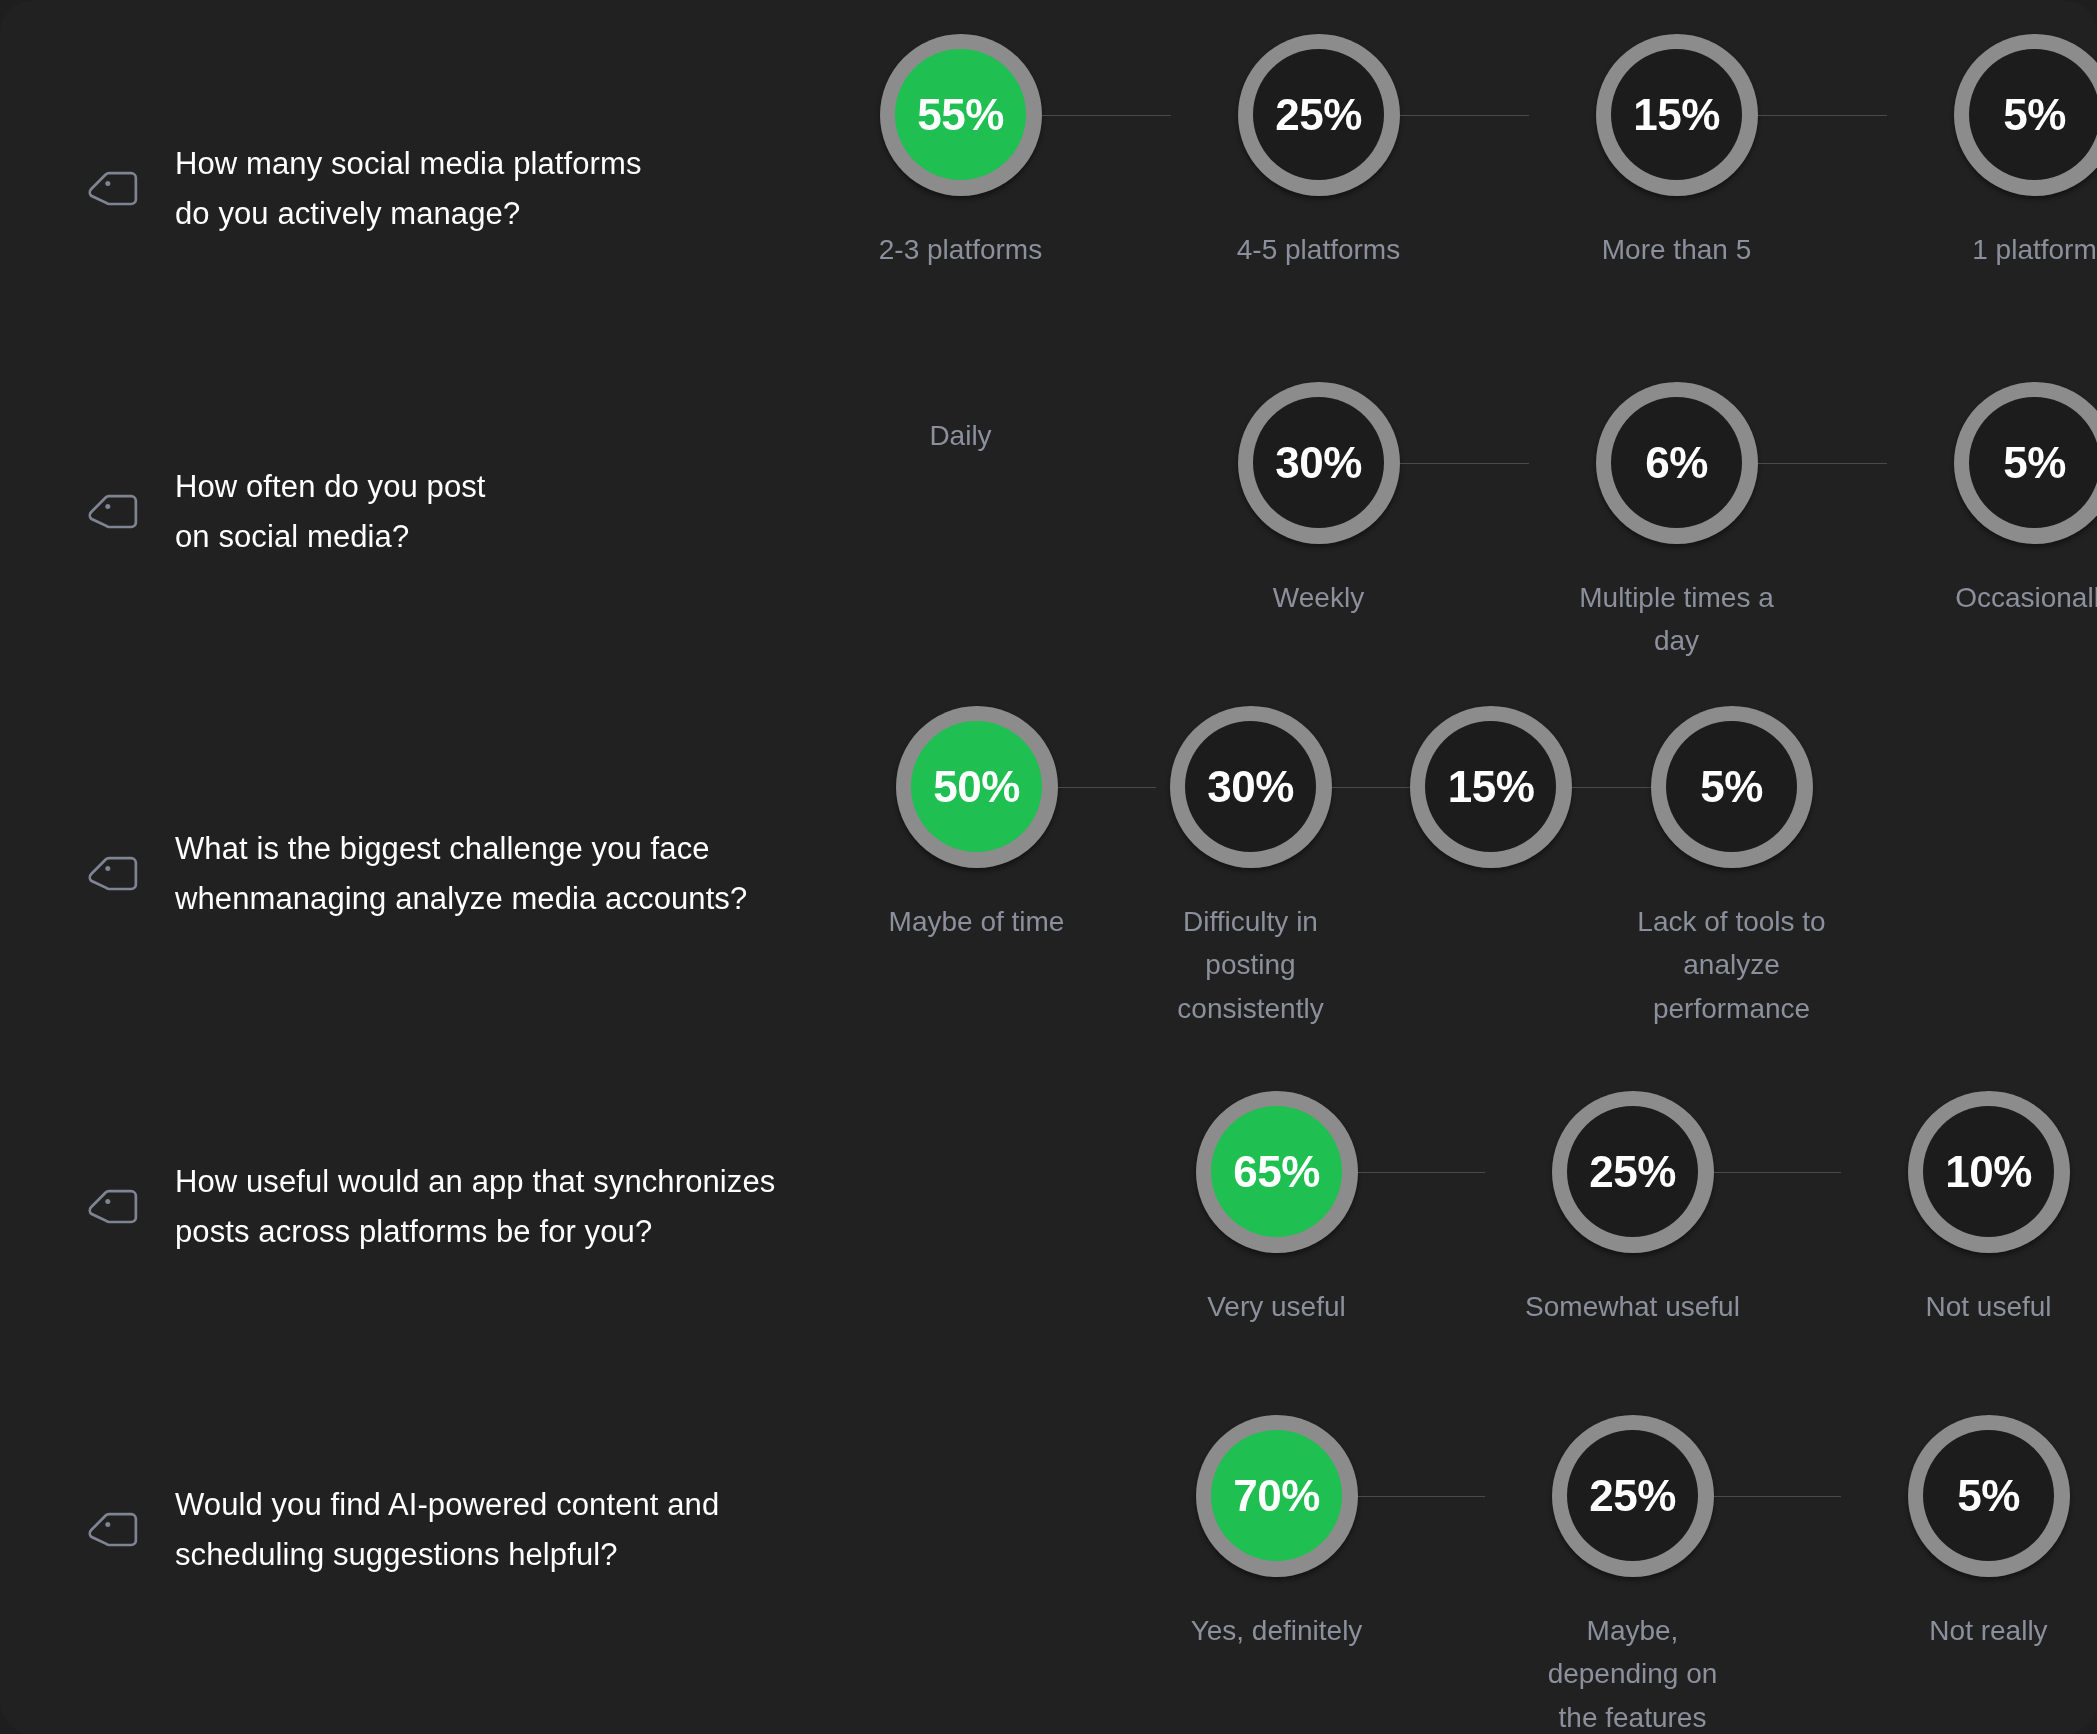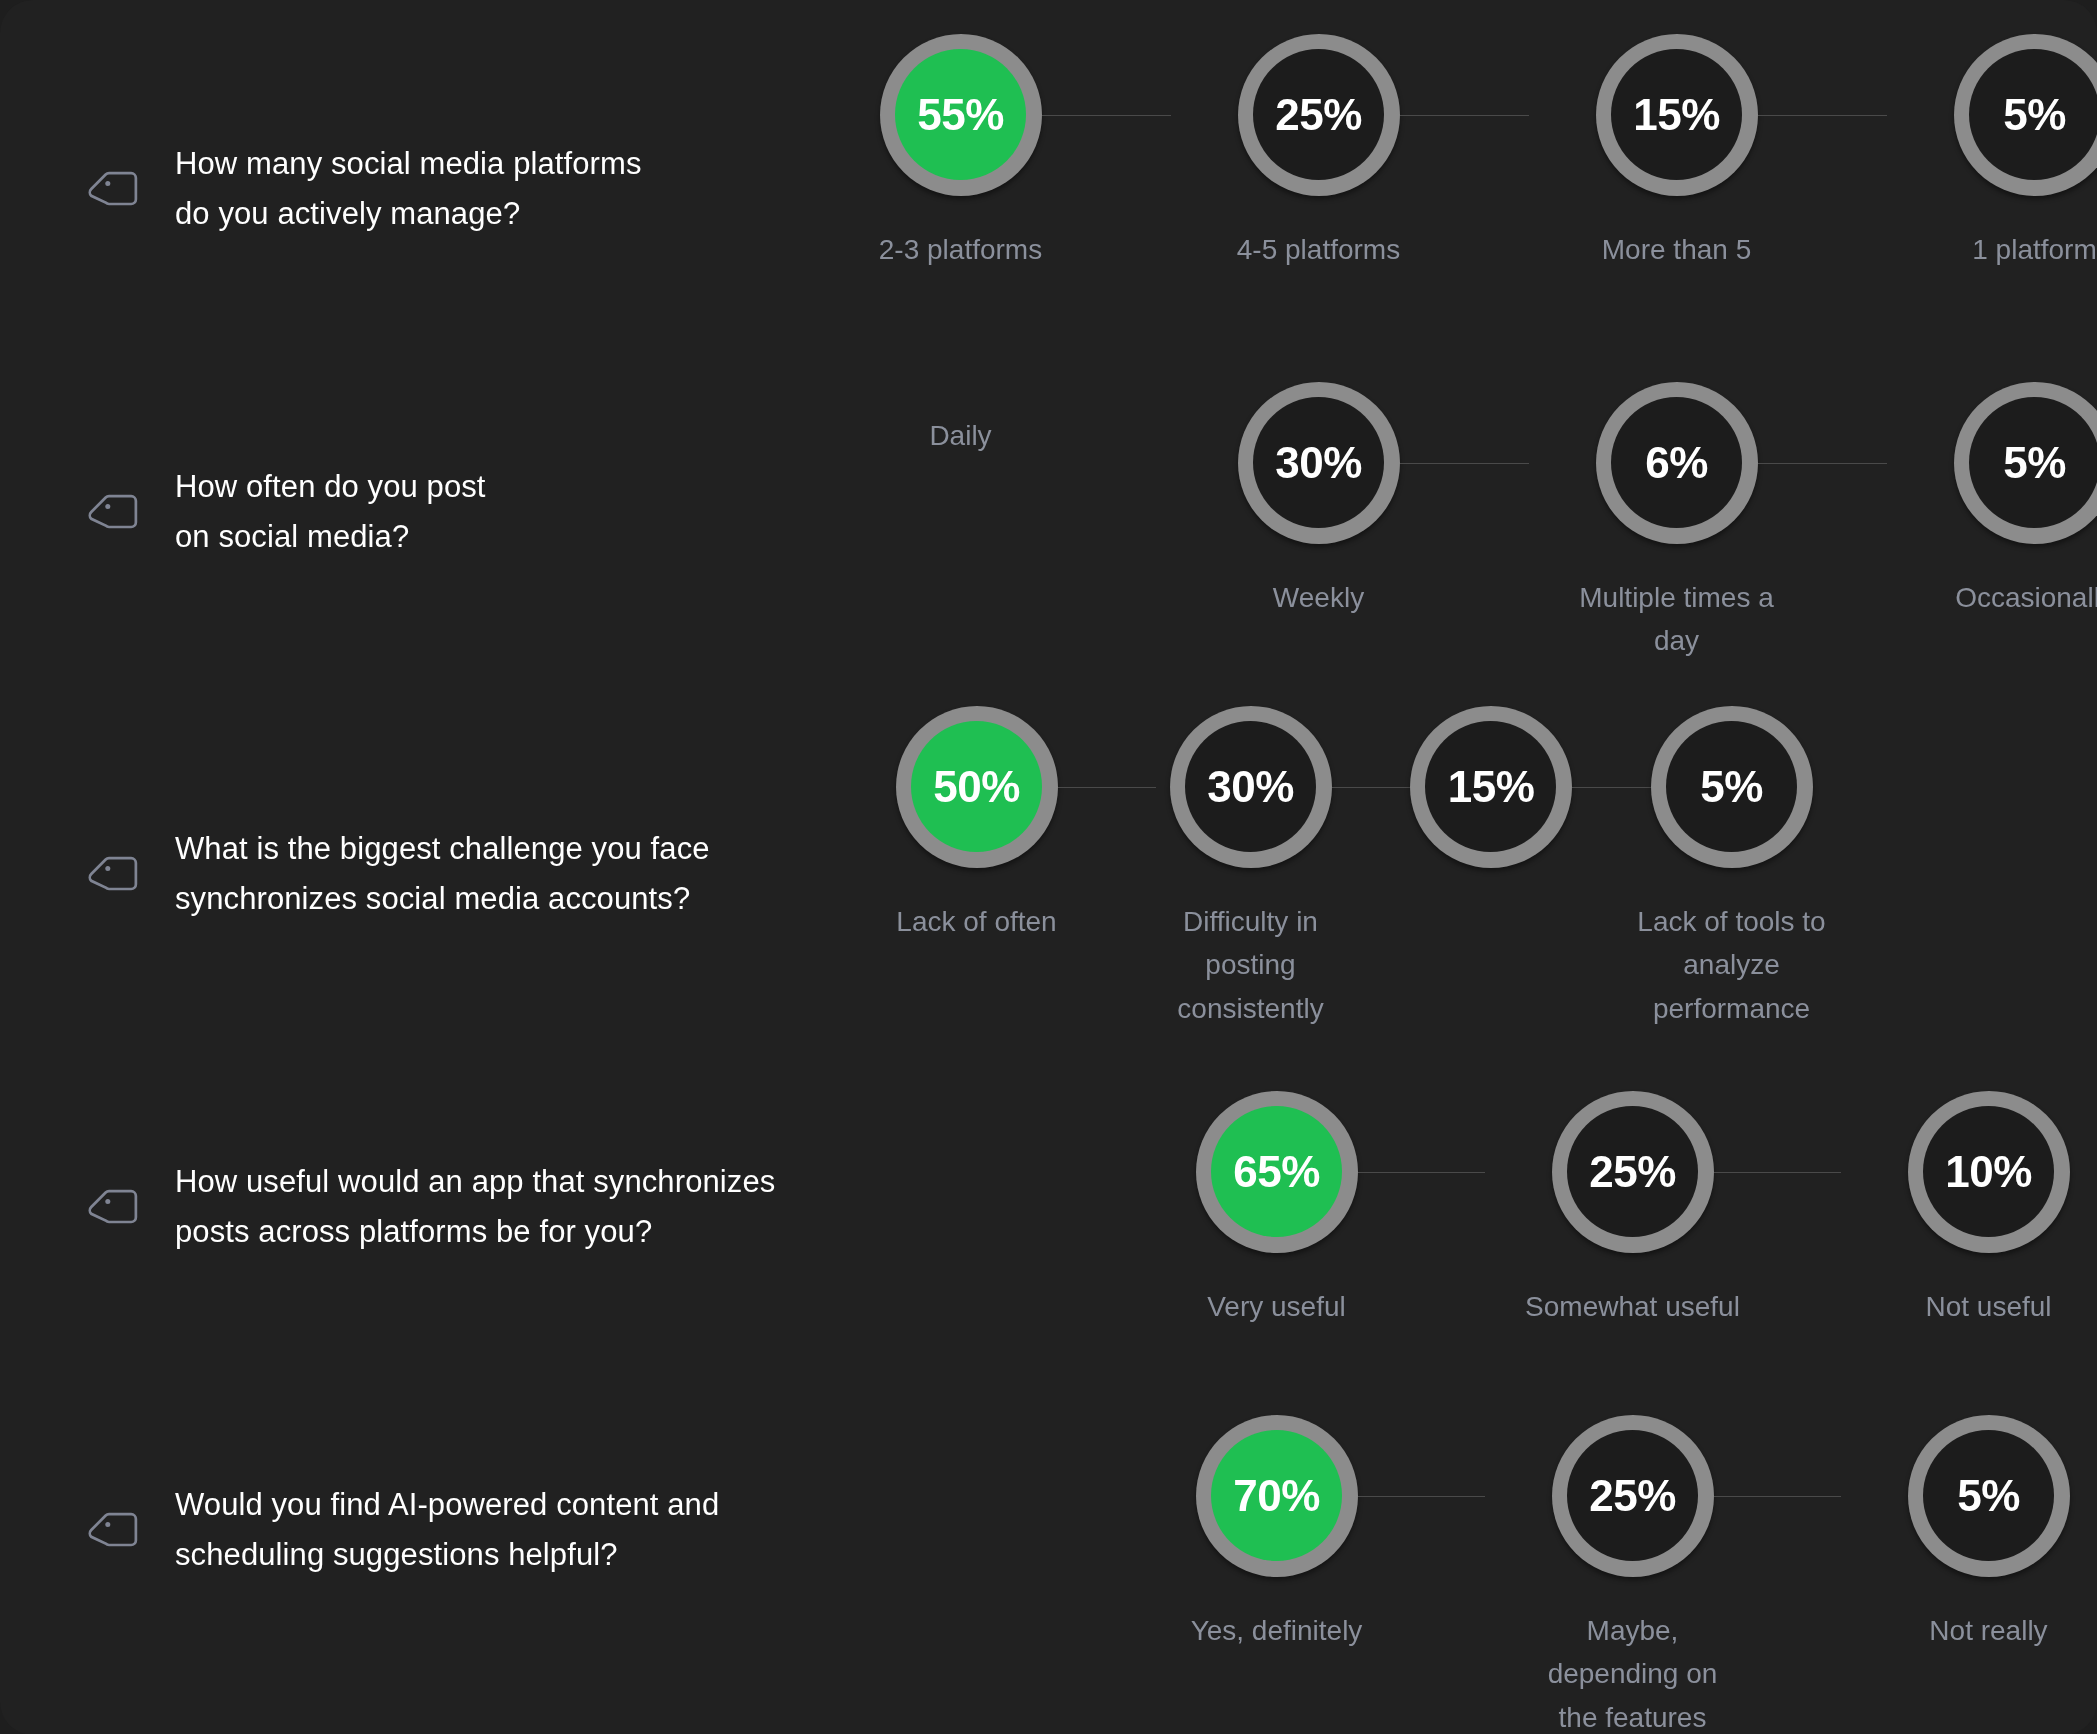--- a/index.html
+++ b/index.html
@@ -219,31 +219,31 @@
         </div>
         <div class="opt-label">Occasionally</div>
       </div>
     </div>
     <div class="q-block" style="left: 85px; top: 824px;">
       <svg viewBox="0 0 100 100" class="tag-icon">
         <path d="M14 30 a8 8 0 0 1 8 -8 h34 a8 8 0 0 1 5.6 2.3 l26 26 a8 8 0 0 1 0 11.3 l-25 25 a8 8 0 0 1 -11.3 0 l-26 -26 a8 8 0 0 1 -2.3 -5.6 z" fill="none" stroke="#7f8493" stroke-width="4.5" transform="rotate(-45 50 50)"></path>
         <circle cx="38" cy="41" r="4.2" fill="#7f8493"></circle>
       </svg>
       <div class="q-text justified">What is the biggest challenge you face
-synchronizes social media accounts?</div>
+whenmanaging analyze media accounts?</div>
     </div>
     <div class="circles" style="left: 862px; top: 706px; gap: 45px;">
       <div class="opt highlight">
         <div class="ring-wrap">
           <div class="ring"></div>
           <div class="disc"></div>
           <span class="pct">50%</span>
           <div class="connector" style="width: 98px;"></div>
         </div>
-        <div class="opt-label">Lack of often</div>
+        <div class="opt-label">Maybe of time</div>
       </div>
       <div class="opt">
         <div class="ring-wrap">
           <div class="ring"></div>
           <div class="disc"></div>
           <span class="pct">30%</span>
           <div class="connector" style="width: 98px;"></div>
         </div>
         <div class="opt-label">Difficulty in posting
 consistently</div>

